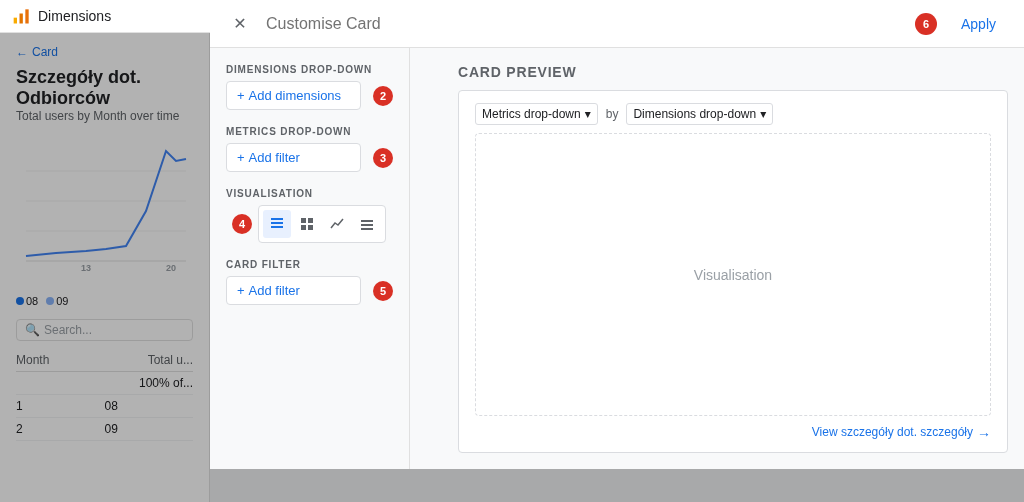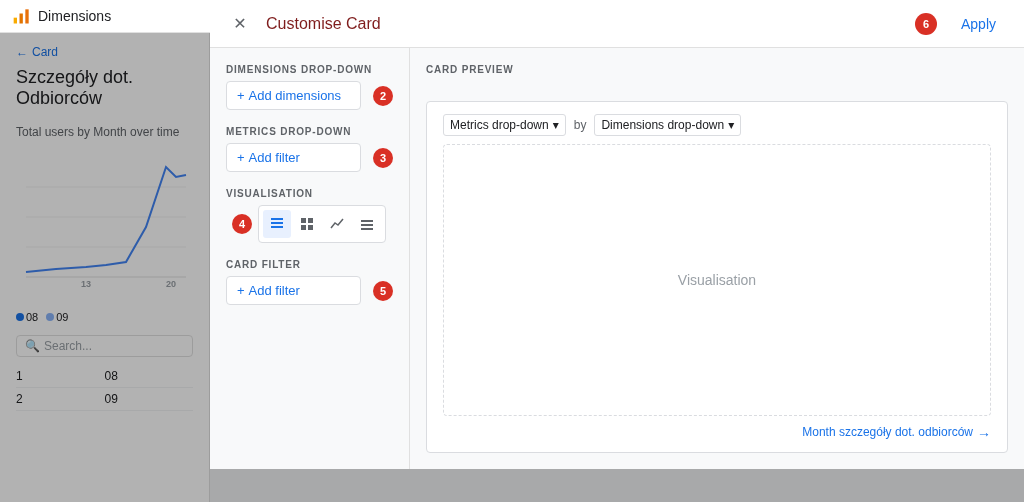--- a/index.html
+++ b/index.html
@@ -52,23 +52,22 @@
       display: flex;
       align-items: center;
       gap: 4px;
       font-size: 12px;
       color: #1a73e8;
       cursor: pointer;
       margin-bottom: 8px;
     }
     .page-title {
       font-size: 18px;
-      font-weight: 400;
+      font-weight: 700;
       color: #202124;
-      margin-bottom: 16px;
     }
     .chart-label {
       font-size: 12px;
       color: #5f6368;
       margin-bottom: 8px;
     }
     .chart-area {
       width: 100%;
       height: 160px;
       position: relative;
@@ -170,21 +169,21 @@
       display: flex;
       align-items: center;
       justify-content: center;
       border-radius: 50%;
       color: #5f6368;
       font-size: 16px;
     }
     .modal-title {
       font-size: 16px;
       font-weight: 500;
-      color: #7f1d1d;
+      color: #737373;
     }
     .modal-header-right {
       display: flex;
       align-items: center;
       gap: 12px;
     }
     .badge-red {
       width: 22px; height: 22px;
       background: #d93025;
       border-radius: 50%;
@@ -204,20 +203,21 @@
       cursor: pointer;
       padding: 6px 12px;
       border-radius: 4px;
     }
 
     
     .modal-body {
       display: flex;
       flex: 1;
       overflow: hidden;
+      gap: 32px;
     }
 
     
     .form-panel {
       width: 200px;
       flex-shrink: 0;
       background: #f8f9fa;
       padding: 16px 16px;
       border-right: 1px solid #e0e0e0;
       display: flex;
@@ -288,26 +288,26 @@
     .vis-icon-btn.active { background: #e8f0fe; color: #1a73e8; }
 
     
     .preview-panel {
       flex: 1;
       padding: 16px;
       display: flex;
       flex-direction: column;
     }
     .preview-label {
-      font-size: 10px;
+      font-size: 14px;
       font-weight: 600;
       color: #5f6368;
       letter-spacing: 0.8px;
       text-transform: uppercase;
-      margin-bottom: 26px;
+      margin-bottom: 10px;
     }
     .preview-card {
       background: #fff;
       border: 1px solid #dadce0;
       border-radius: 4px;
       flex: 1;
       display: flex;
       flex-direction: column;
       padding: 12px 16px;
     }
@@ -399,20 +399,27 @@
     <div class="legend-item">
       <span class="legend-dot" style="background:#8ab4f8;"></span>
       <span>09</span>
     </div>
   </div>
   <div class="search-bar">
     <span>🔍</span>
     <span>Search...</span>
   </div>
   <div class="table-area">
+    <div class="table-header">
+      <span class="col-month">Month</span>
+      <span class="col-total">Total u...</span>
+    </div>
+    <div class="table-row-item">
+      <span class="col-total">100% of...</span>
+    </div>
     <div class="table-row-item">
       <span class="col-month">1</span>
       <span class="col-month">08</span>
     </div>
     <div class="table-row-item">
       <span class="col-month">2</span>
       <span class="col-month">09</span>
     </div>
   </div>
 </div>
@@ -518,20 +525,20 @@
           <span class="by-text">by</span>
           <button class="dropdown-btn">
             <span>Dimensions drop-down</span>
             <span>▾</span>
           </button>
         </div>
         <div class="preview-vis-area">
           <span>Visualisation</span>
         </div>
         <div class="preview-footer">
-          <span>Month szczegóły dot. odbiorców</span>
+          <span>View szczegóły dot. szczegóły</span>
           <span class="preview-footer-arrow">→</span>
         </div>
       </div>
     </div>
 
   </div>
 </div>
 
 </body></html>

